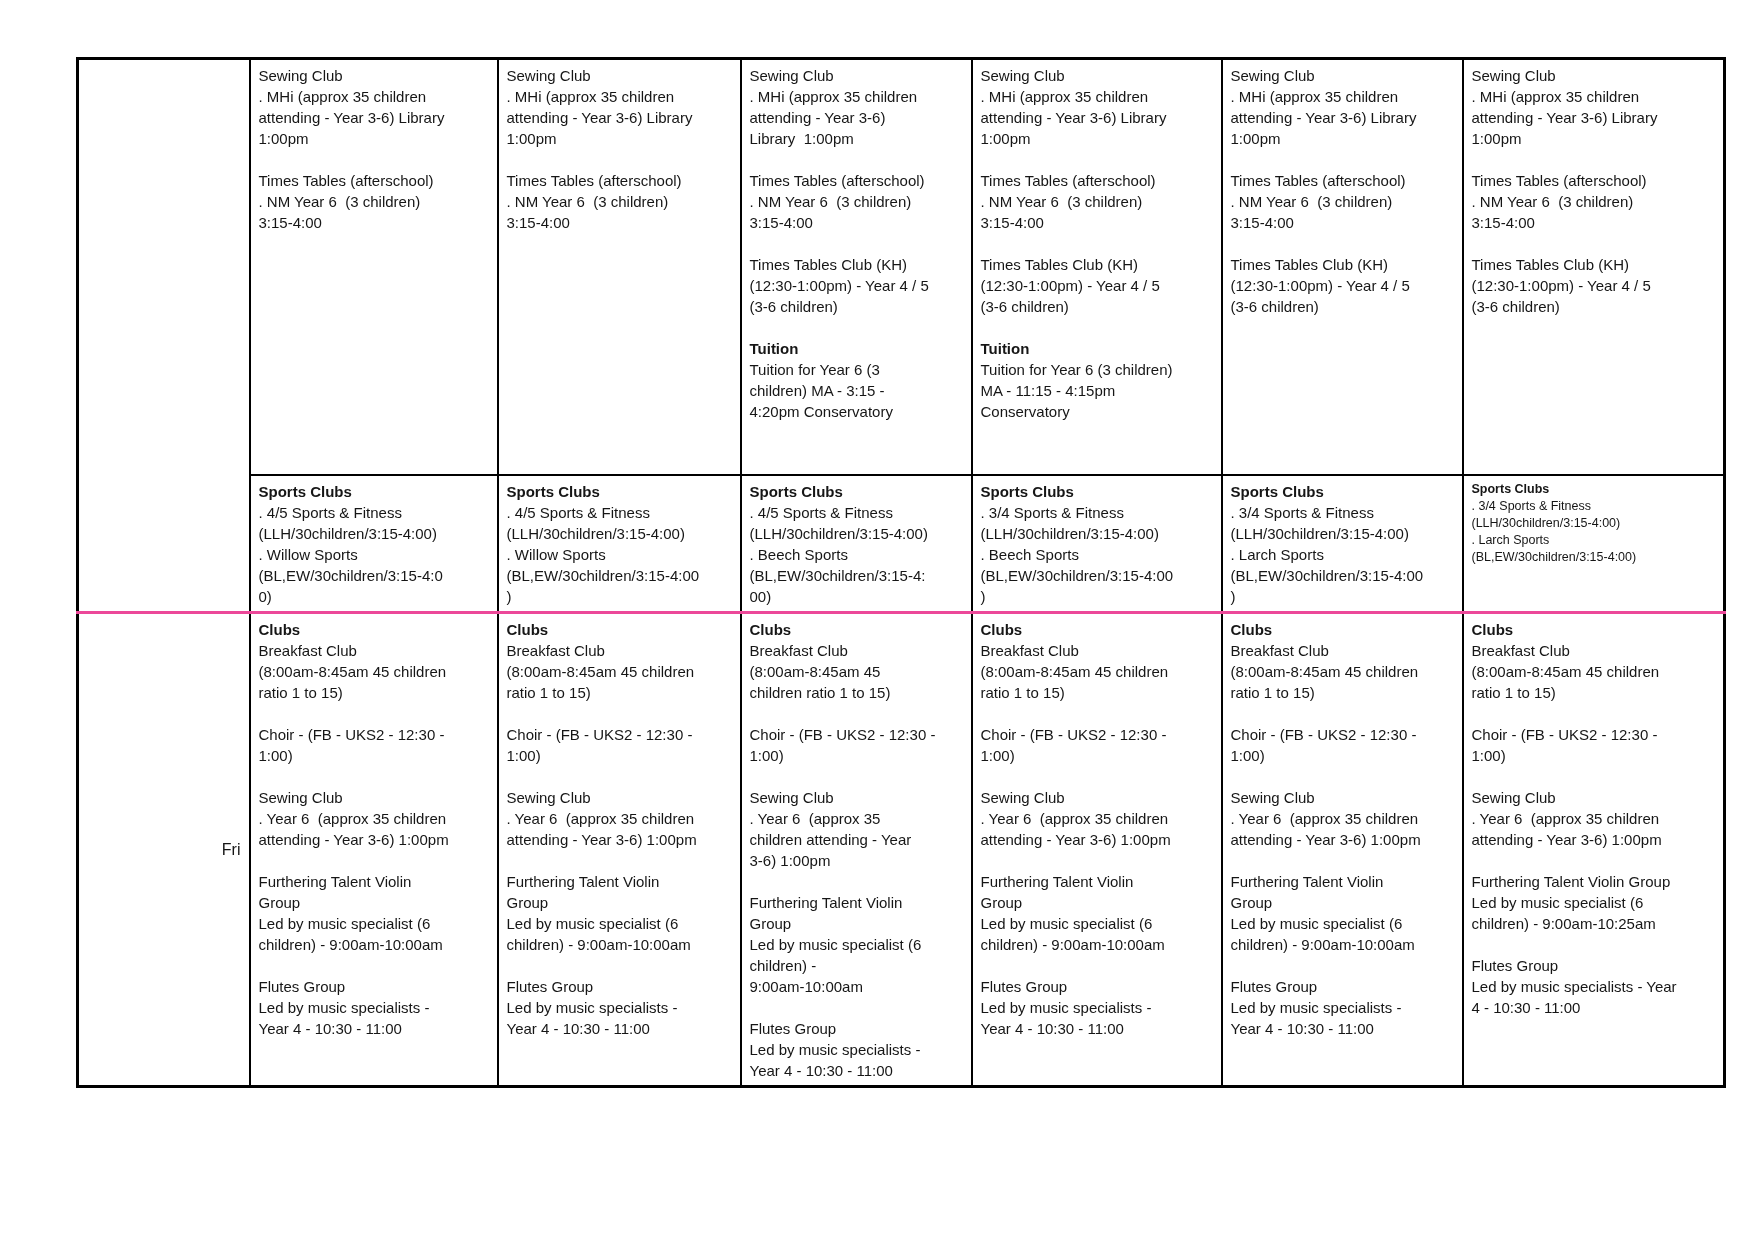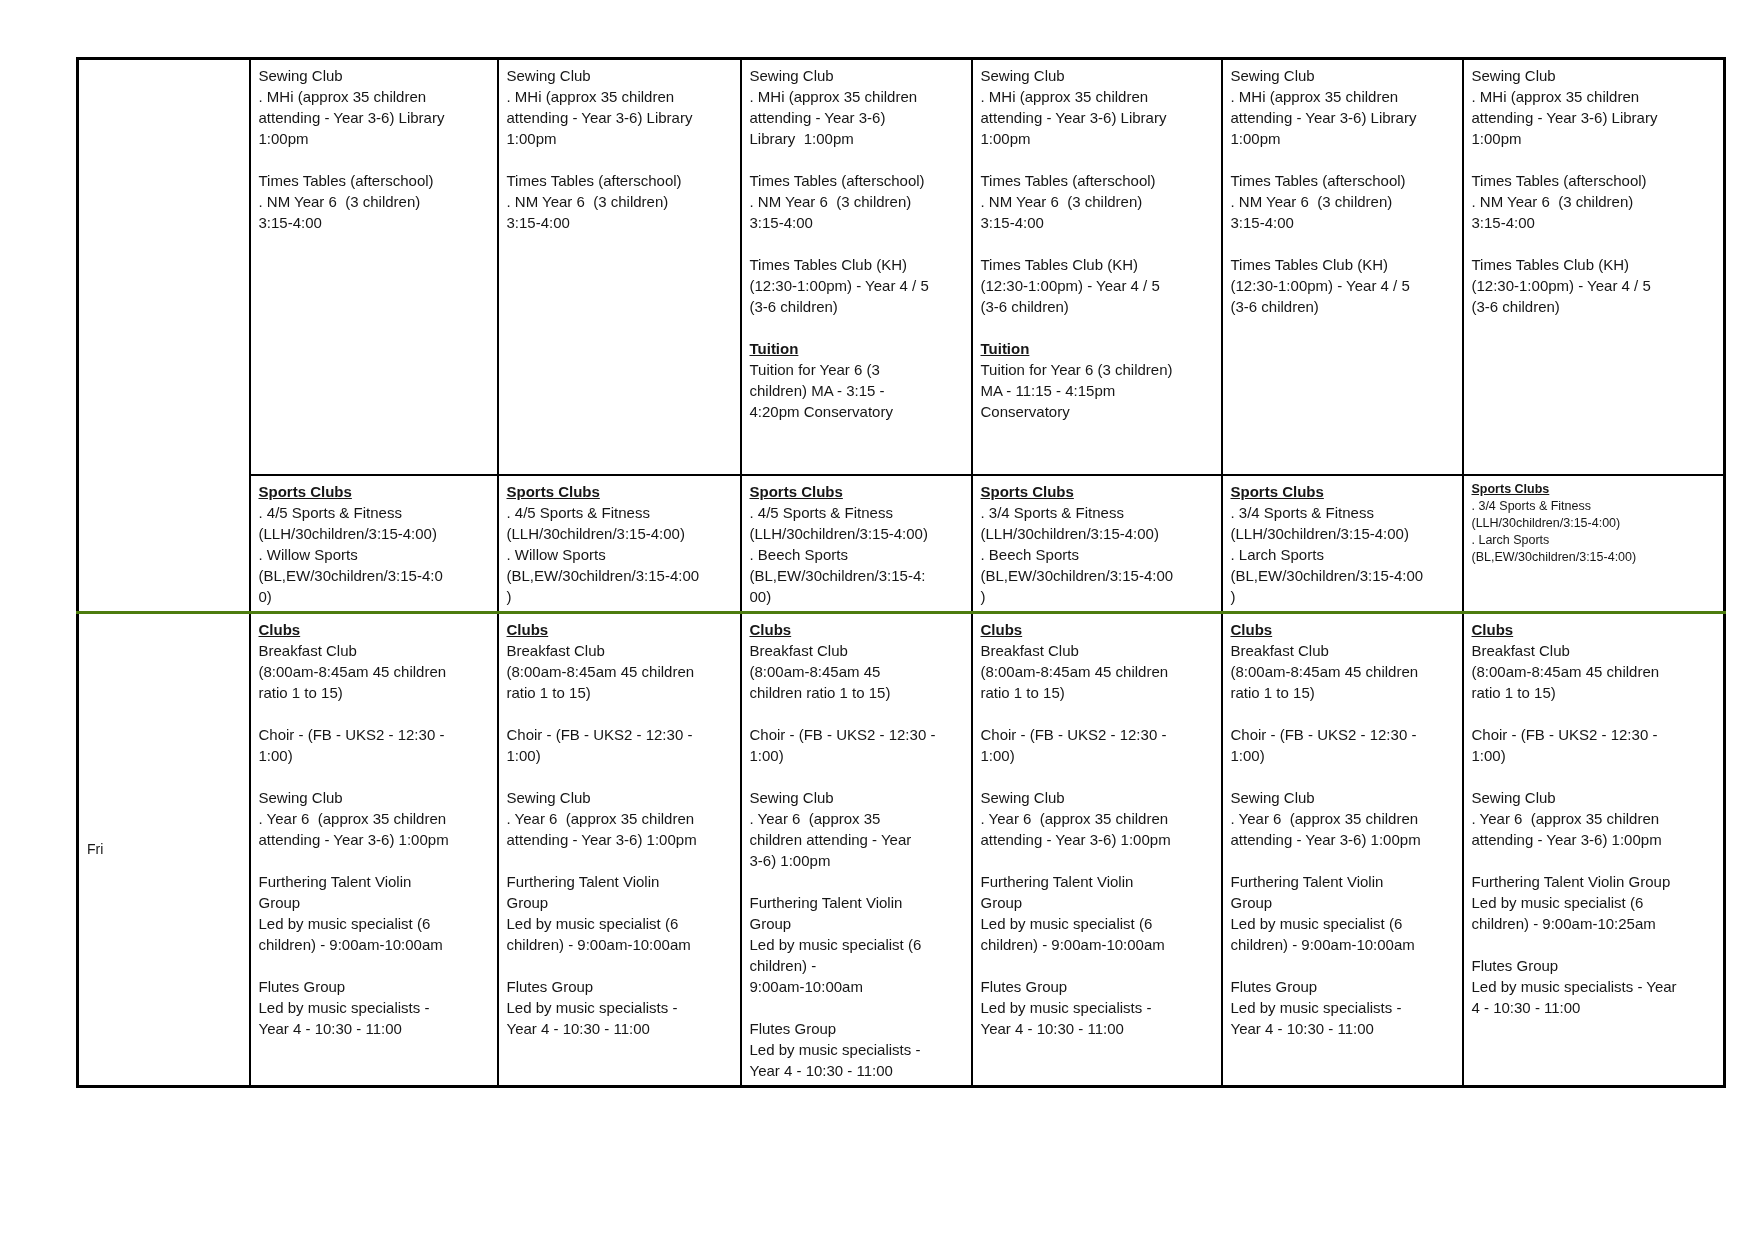--- a/index.html
+++ b/index.html
@@ -1,24 +1,24 @@
 <!DOCTYPE html>
 <html><head>
 <meta charset="utf-8">
 <style>
   html,body{margin:0;padding:0;background:#ffffff;}
   body{width:1755px;height:1242px;position:relative;font-family:"Liberation Sans",sans-serif;color:#161616;}
   table.timetable{border-collapse:collapse;table-layout:fixed;margin:57px 0 6px 76px;border:3px solid #000;}
   td{border:2px solid #000;vertical-align:top;padding:5px 8px 4px 8px;font-size:15px;line-height:21px;
      white-space:pre-wrap;overflow-wrap:break-word;word-wrap:break-word;}
-  tr.fri-row > td{border-top:3px solid #4d7c0f;}
-  td.day{vertical-align:middle;text-align:left;font-size:14px;white-space:normal;}
+  tr.fri-row > td{border-top:3px solid #ec4899;}
+  td.day{vertical-align:middle;text-align:right;font-size:16px;white-space:normal;}
   .blk{margin:0 0 21px 0;}
   .blk:last-child{margin-bottom:0;}
-  .h{font-weight:bold;text-decoration:underline;}
+  .h{font-weight:bold;}
   td.small{font-size:12.5px;line-height:17px;}
   td.small .blk{margin-bottom:17px;}
 </style>
 </head>
 <body>
 
 <table class="timetable">
   <colgroup>
     <col style="width:172px">
     <col style="width:248px">

